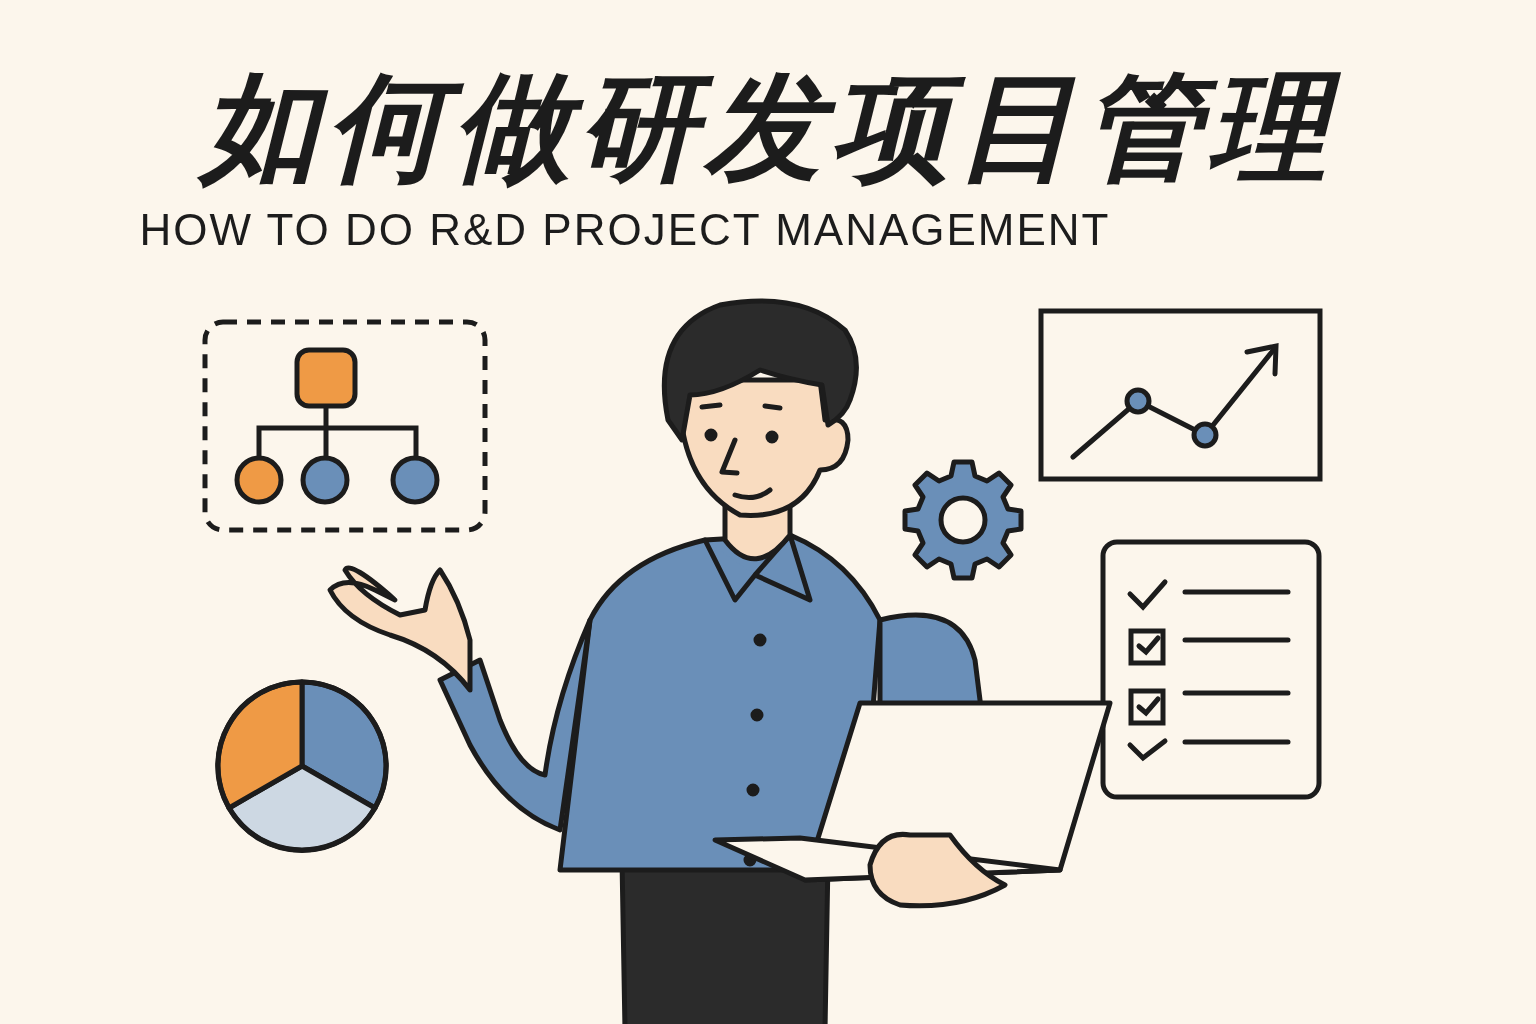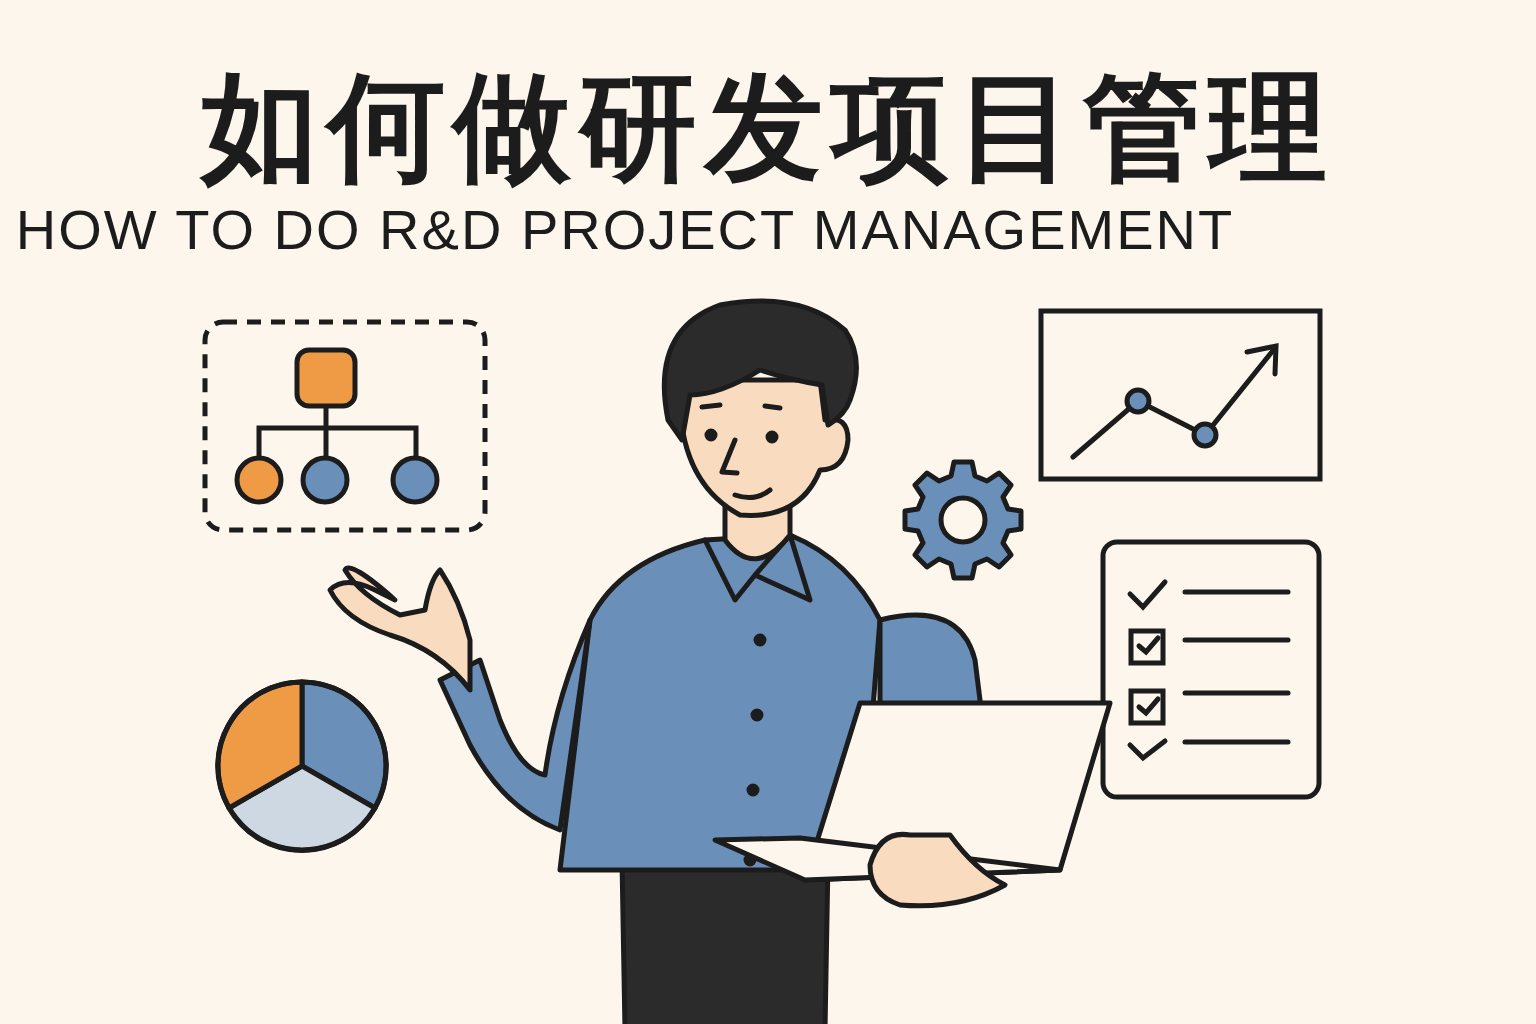--- a/index.html
+++ b/index.html
@@ -1,18 +1,18 @@
 <!DOCTYPE html>
 <html><head>
 <meta charset="utf-8">
 <style>
   html, body { margin:0; padding:0; }
   body { width:1536px; height:1024px; background:#fcf6ec; overflow:hidden; position:relative; font-family:"DejaVu Sans", sans-serif; }
-  .title-cn { position:absolute; left:0; width:1536px; top:52px; text-align:center; font-size:118px; font-weight:bold; color:#1c1c1c; letter-spacing:8px; line-height:150px; }
-  .title-en { position:absolute; left:0; width:1250px; top:200px; text-align:center; font-size:56px; color:#1c1c1c; letter-spacing:2px; font-family:"Liberation Sans", sans-serif; line-height:60px; }
+  .title-cn { position:absolute; left:0; width:1536px; top:52px; text-align:center; font-size:118px; font-weight:bold; color:#1c1c1c; letter-spacing:8px; line-height:150px;font-style:italic; }
+  .title-en { position:absolute; left:0; width:1250px; top:200px; text-align:center; font-size:44px; color:#1c1c1c; letter-spacing:2px; font-family:"Liberation Sans", sans-serif; line-height:60px; }
   svg.art { position:absolute; left:0; top:0; }
 </style>
 </head>
 <body>
 
 <div class="title-cn">如何做研发项目管理</div>
 <div class="title-en">HOW TO DO R&amp;D PROJECT MANAGEMENT</div>
 
 <svg class="art" width="1536" height="1024" viewBox="0 0 1536 1024">
 

